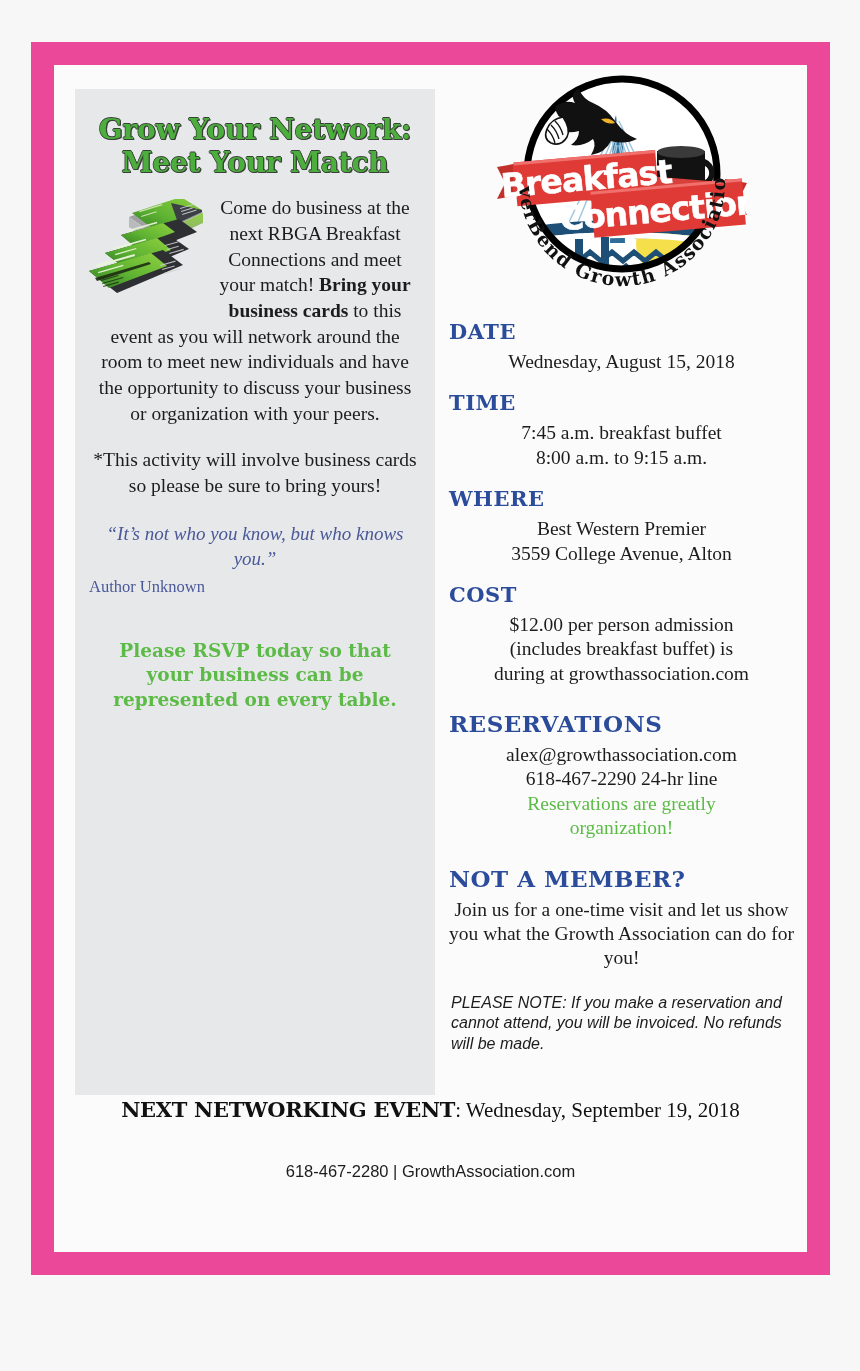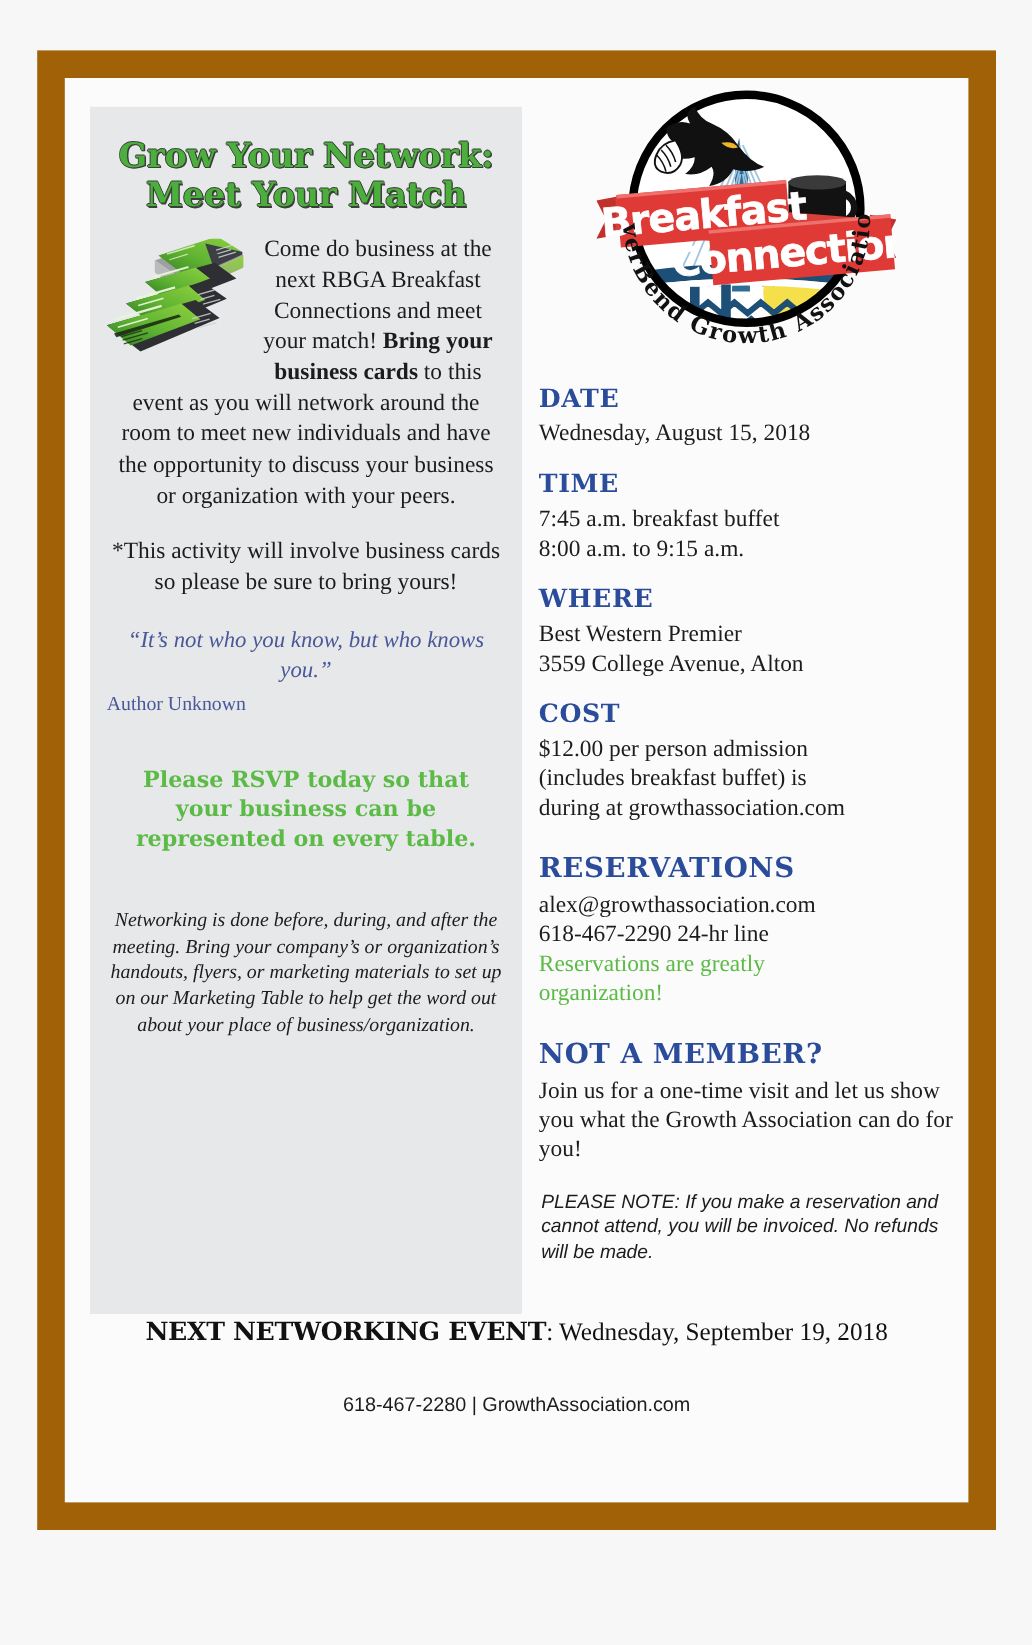--- a/index.html
+++ b/index.html
@@ -8,21 +8,21 @@
     background:#f7f7f7;
     font-family:"Liberation Serif", serif;
     overflow:hidden;
   }
   .page{position:relative;width:860px;height:1371px;}
 
   
   .frame{
     position:absolute;left:31px;top:42px;
     width:799px;height:1233px;
-    background:#a16207;
+    background:#ec4899;
     box-sizing:border-box;
     padding:23px;
   }
   .sheet{
     position:relative;
     width:100%;height:100%;
     background:#fbfbfb;
     box-sizing:border-box;
   }
 
@@ -131,21 +131,21 @@
     letter-spacing:0.5px;
     font-size:21px;
     margin:16px 0 6px 0;
     text-align:left;
   }
   .rhead.big{font-size:23px;margin-top:24px;}
   .rtext{
     font-size:19.5px;
     line-height:1.25;
     color:#1c1c1c;
-    text-align:left;
+    text-align:center;
     margin:0;
   }
   .rtext.green-ital{
     color:#5cbb46;
   }
   .please-note{
     font-family:"Liberation Sans", sans-serif;
     font-style:italic;
     font-size:16px;
     line-height:1.3;
@@ -278,21 +278,20 @@
             <b>Bring your business cards</b><span> to this event as you will network around the room to meet new individuals and have the opportunity to discuss your business or organization with your peers.</span>
           </div>
 
           <div class="para">*This activity will involve business cards so please be sure to bring yours!</div>
 
           <div class="quote">“It’s not who you know, but who knows you.”</div>
           <div class="quote-author">Author Unknown</div>
 
           <div class="rsvp">Please RSVP today so that your business can be represented on every table.</div>
 
-          <div class="note-italic">Networking is done before, during, and after the meeting. Bring your company’s or organization’s handouts, flyers, or marketing materials to set up on our Marketing Table to help get the word out about your place of business/organization.</div>
         </div>
 
         <div class="right-col">
 
           <div class="logo-wrap">
             <svg class="logo-svg" viewBox="0 0 250 232" xmlns="http://www.w3.org/2000/svg">
               <defs>
                 <clipPath id="circleclip">
                   <circle cx="125" cy="103" r="95"></circle>
                 </clipPath>

